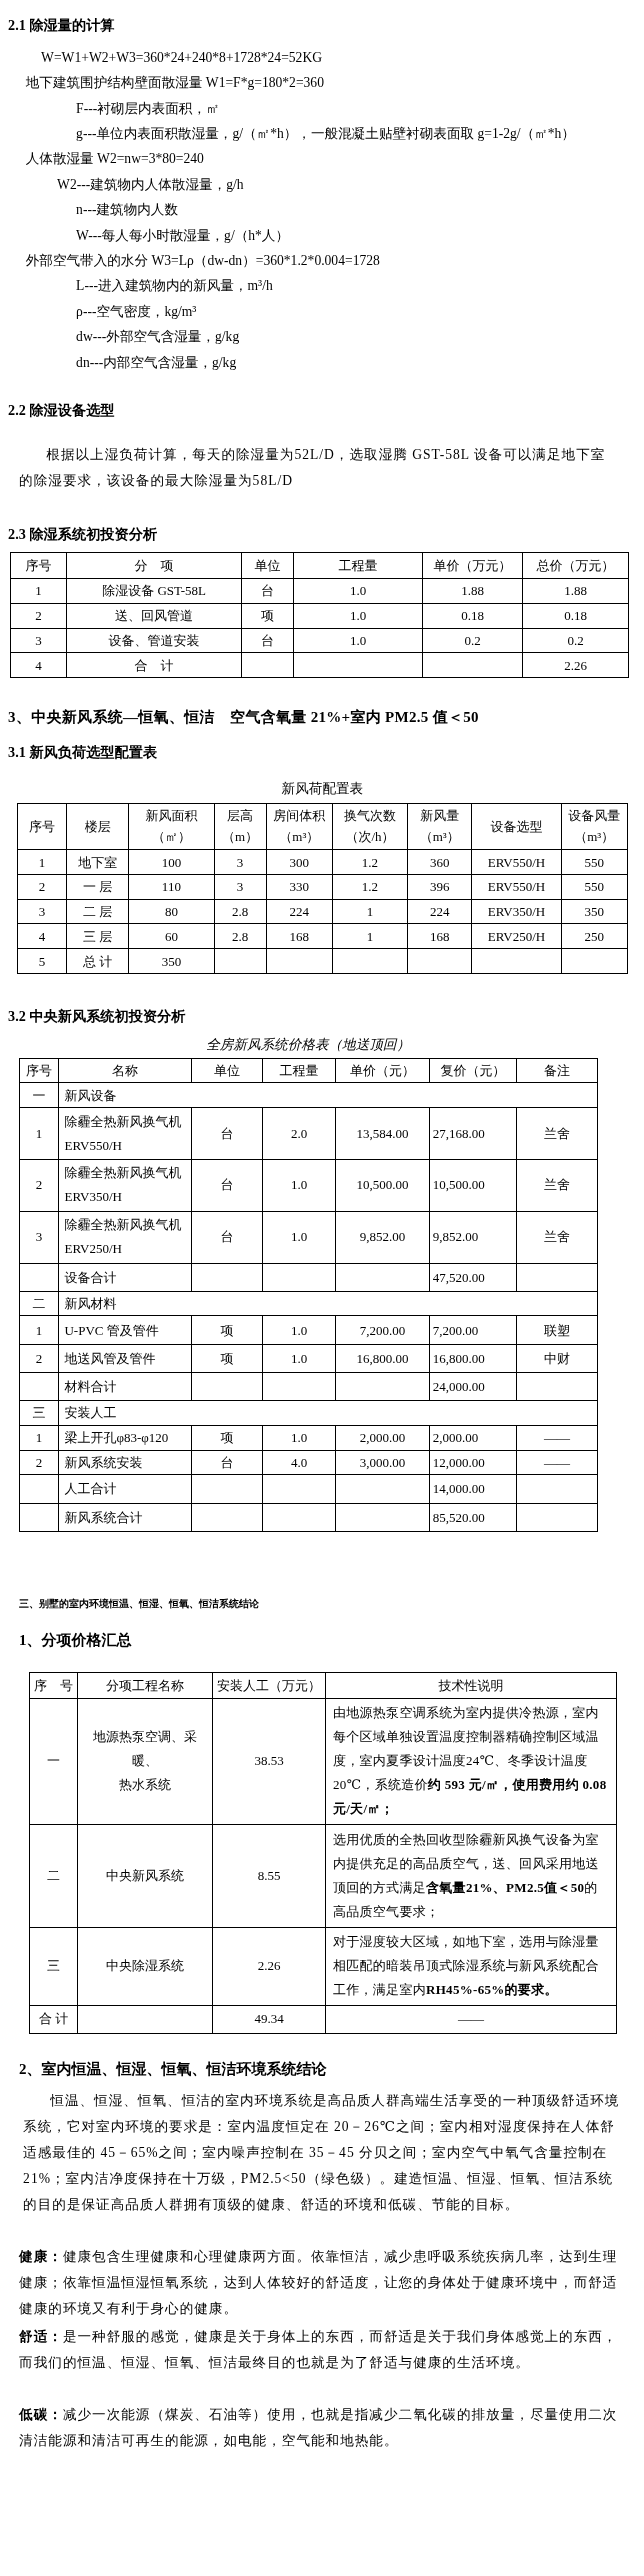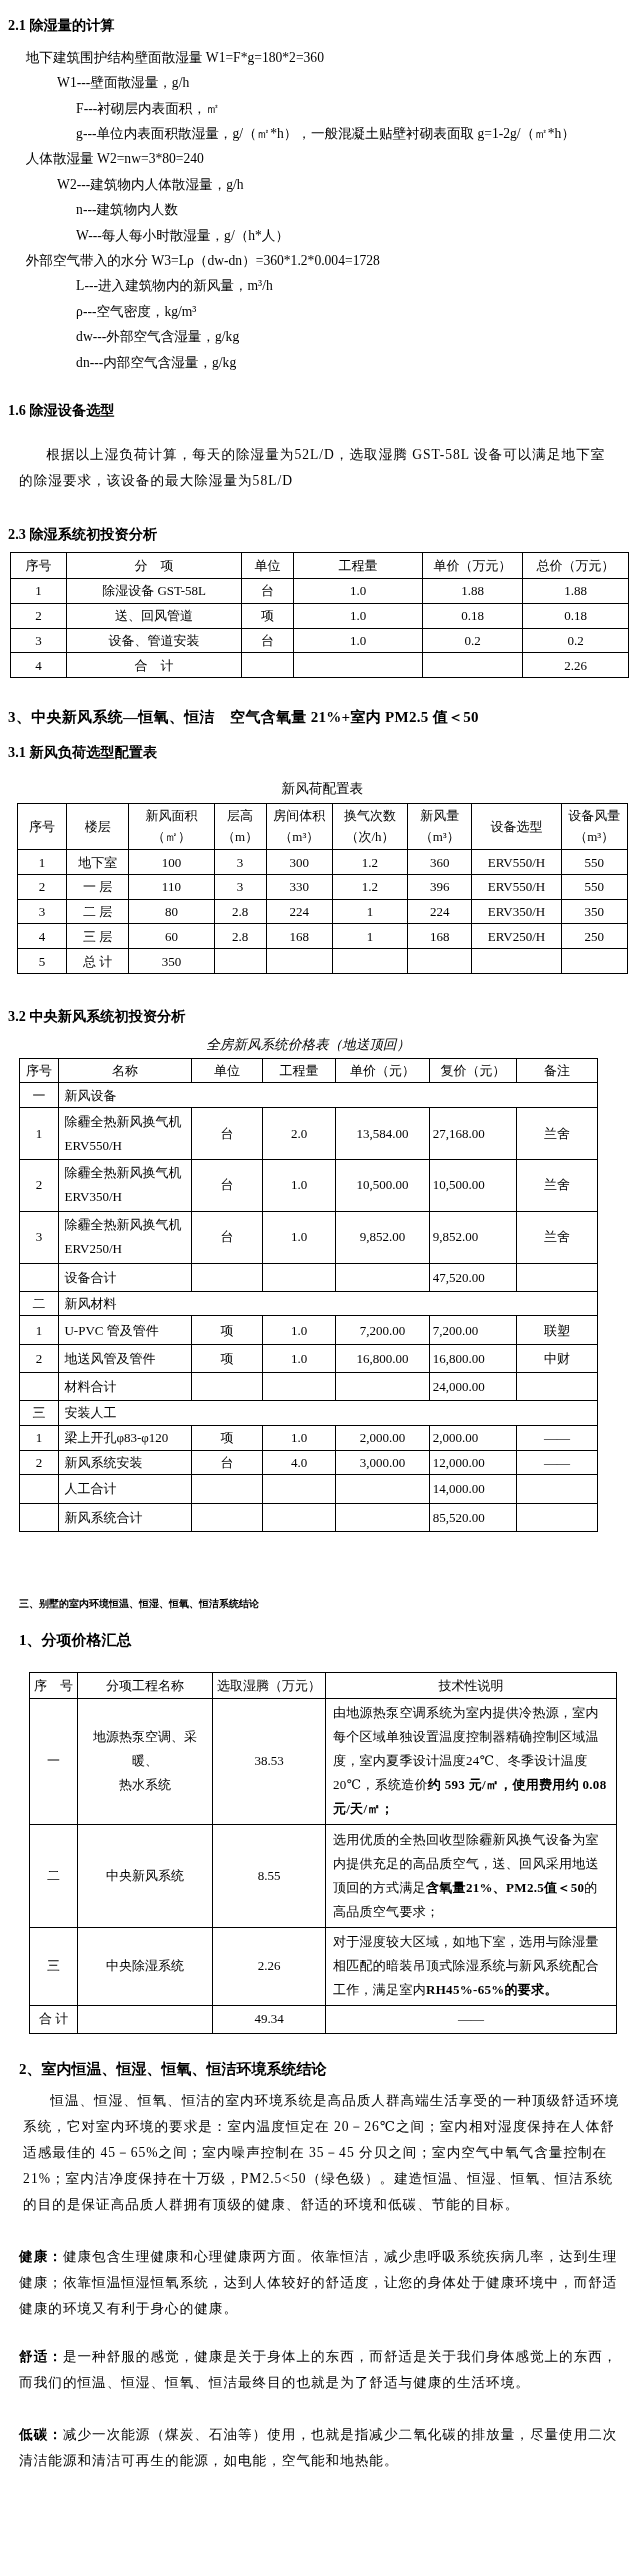--- a/index.html
+++ b/index.html
@@ -60,36 +60,36 @@
 </style>
 </head>
 <body>
 
 <div class="doc">
 
 
   <div class="h-sub">2.1 除湿量的计算</div>
 
   <div class="flines">
+      <div class="fline l1">W=W1+W2+W3=360*24+240*8+1728*24=52KG</div>
       <div class="fline l0">地下建筑围护结构壁面散湿量 W1=F*g=180*2=360</div>
-      <div class="fline l2">W1---壁面散湿量，g/h</div>
       <div class="fline l3">F---衬砌层内表面积，㎡</div>
       <div class="fline l3">g---单位内表面积散湿量，g/（㎡*h），一般混凝土贴壁衬砌表面取 g=1-2g/（㎡*h）</div>
       <div class="fline l0">人体散湿量 W2=nw=3*80=240</div>
       <div class="fline l2">W2---建筑物内人体散湿量，g/h</div>
       <div class="fline l3">n---建筑物内人数</div>
       <div class="fline l3">W---每人每小时散湿量，g/（h*人）</div>
       <div class="fline l0">外部空气带入的水分 W3=Lρ（dw-dn）=360*1.2*0.004=1728</div>
       <div class="fline l3">L---进入建筑物内的新风量，m³/h</div>
       <div class="fline l3">ρ---空气密度，kg/m³</div>
       <div class="fline l3">dw---外部空气含湿量，g/kg</div>
       <div class="fline l3">dn---内部空气含湿量，g/kg</div>
     </div>
 
-  <div class="h-sub" style="margin-top:26px">1.6 除湿设备选型</div>
+  <div class="h-sub" style="margin-top:26px">2.2 除湿设备选型</div>
 
   <p class="para">根据以上湿负荷计算，每天的除湿量为52L/D，选取湿腾 GST-58L 设备可以满足地下室的除湿要求，该设备的最大除湿量为58L/D</p>
 
   <div class="h-sub" style="margin-top:31px">2.3 除湿系统初投资分析</div>
 
   <table class="tbl t1">
     <colgroup>
       <col style="width:56px">
         <col style="width:175px">
         <col style="width:52px">
@@ -390,21 +390,21 @@
     <colgroup>
       <col style="width:48px">
         <col style="width:135px">
         <col style="width:113px">
         <col style="width:291px">
     </colgroup>
     <thead>
         <tr>
           <th>序　号</th>
           <th>分项工程名称</th>
-          <th>选取湿腾（万元）</th>
+          <th>安装人工（万元）</th>
           <th>技术性说明</th>
         </tr>
       </thead>
     <tbody>
         <tr>
           <td>一</td>
           <td>地源热泵空调、采暖、
 热水系统</td>
           <td>38.53</td>
           <td class="tech"><span>由地源热泵空调系统为室内提供冷热源，室内每个区域单独设置温度控制器精确控制区域温度，室内夏季设计温度24℃、冬季设计温度20℃，系统造价</span><span class="b">约 593 元/㎡，使用费用约 0.08 元/天/㎡；</span></td>
@@ -429,19 +429,19 @@
         </tr>
       </tbody>
   </table>
 
   <div class="h-sub2" style="margin-top:26px">2、室内恒温、恒湿、恒氧、恒洁环境系统结论</div>
 
   <p class="cpara indent" style="margin-top:9.5px">恒温、恒湿、恒氧、恒洁的室内环境系统是高品质人群高端生活享受的一种顶级舒适环境系统，它对室内环境的要求是：室内温度恒定在 20－26℃之间；室内相对湿度保持在人体舒适感最佳的 45－65%之间；室内噪声控制在 35－45 分贝之间；室内空气中氧气含量控制在21%；室内洁净度保持在十万级，PM2.5&lt;50（绿色级）。建造恒温、恒湿、恒氧、恒洁系统的目的是保证高品质人群拥有顶级的健康、舒适的环境和低碳、节能的目标。</p>
 
   <p class="cpara"><span class="b">健康：</span><span>健康包含生理健康和心理健康两方面。依靠恒洁，减少患呼吸系统疾病几率，达到生理健康；依靠恒温恒湿恒氧系统，达到人体较好的舒适度，让您的身体处于健康环境中，而舒适健康的环境又有利于身心的健康。</span></p>
 
-  <p class="cpara" style="margin-top:22px"><span class="b">舒适：</span><span>是一种舒服的感觉，健康是关于身体上的东西，而舒适是关于我们身体感觉上的东西，而我们的恒温、恒湿、恒氧、恒洁最终目的也就是为了舒适与健康的生活环境。</span></p>
+  <p class="cpara" style="margin-top:2px"><span class="b">舒适：</span><span>是一种舒服的感觉，健康是关于身体上的东西，而舒适是关于我们身体感觉上的东西，而我们的恒温、恒湿、恒氧、恒洁最终目的也就是为了舒适与健康的生活环境。</span></p>
 
   <p class="cpara"><span class="b">低碳：</span><span>减少一次能源（煤炭、石油等）使用，也就是指减少二氧化碳的排放量，尽量使用二次清洁能源和清洁可再生的能源，如电能，空气能和地热能。</span></p>
 
 
 </div>
 
 
 </body></html>

